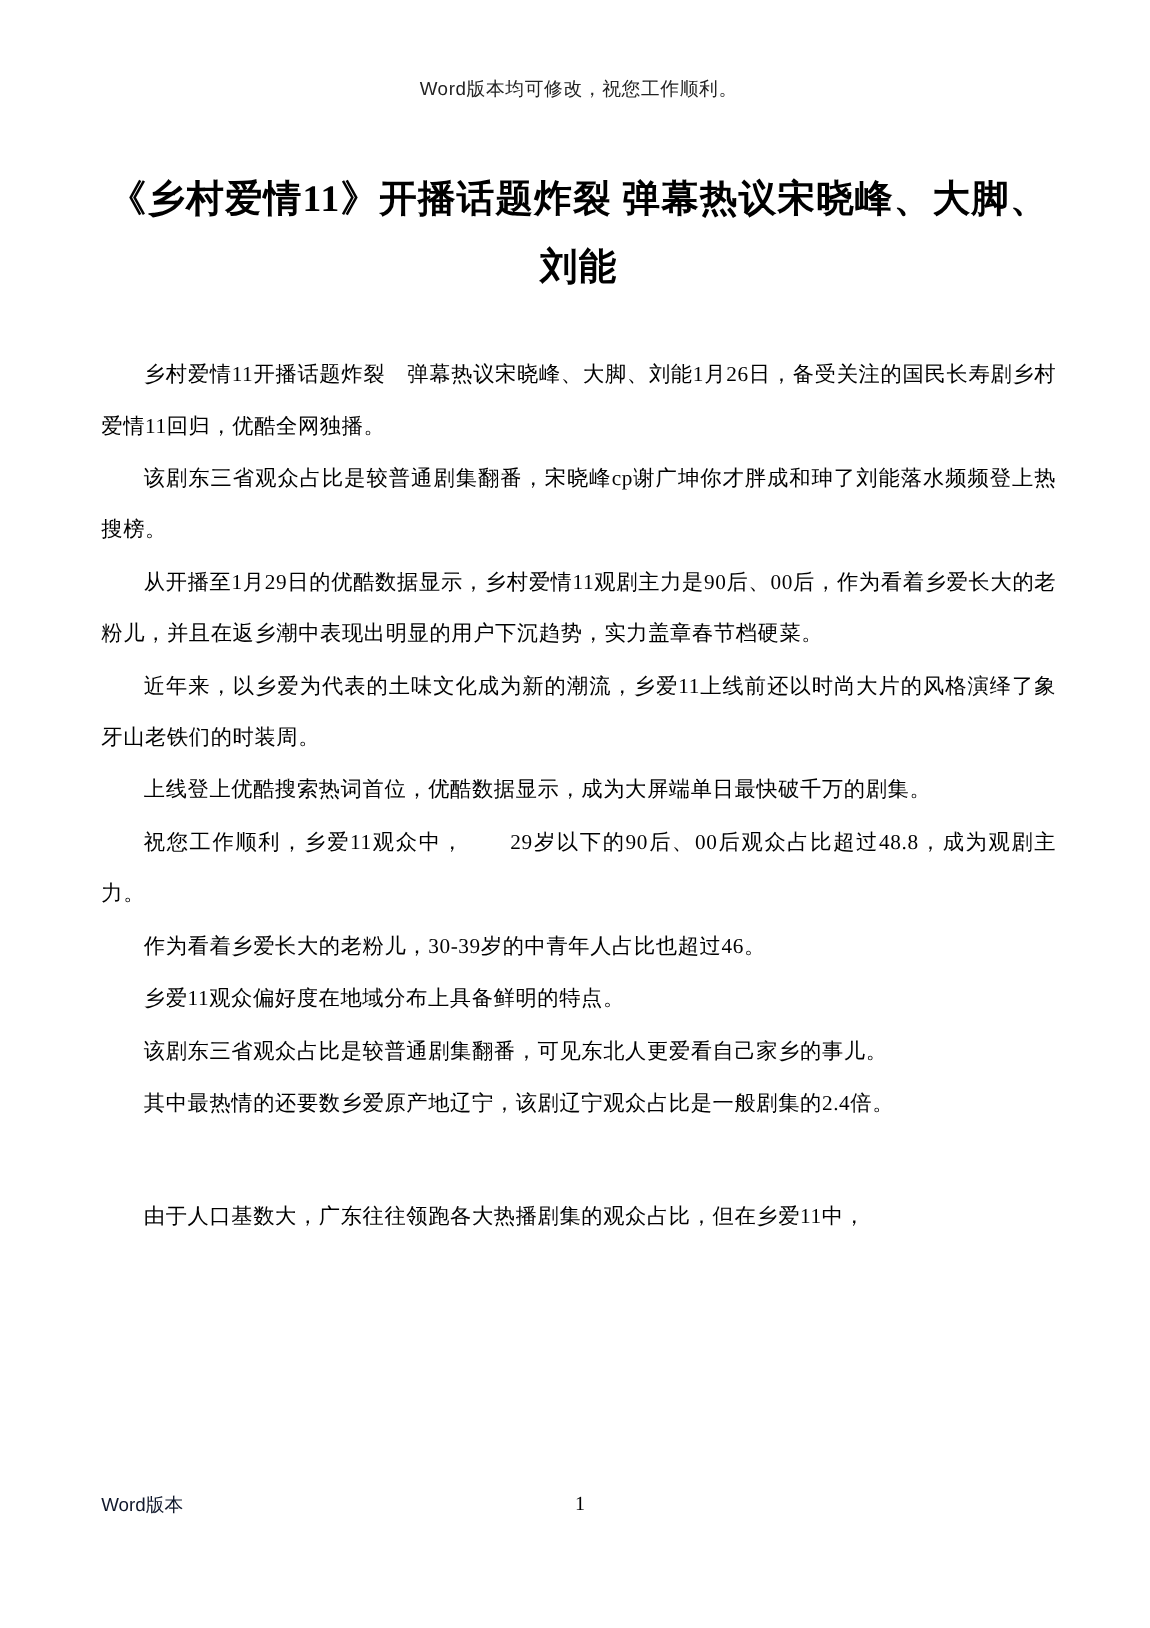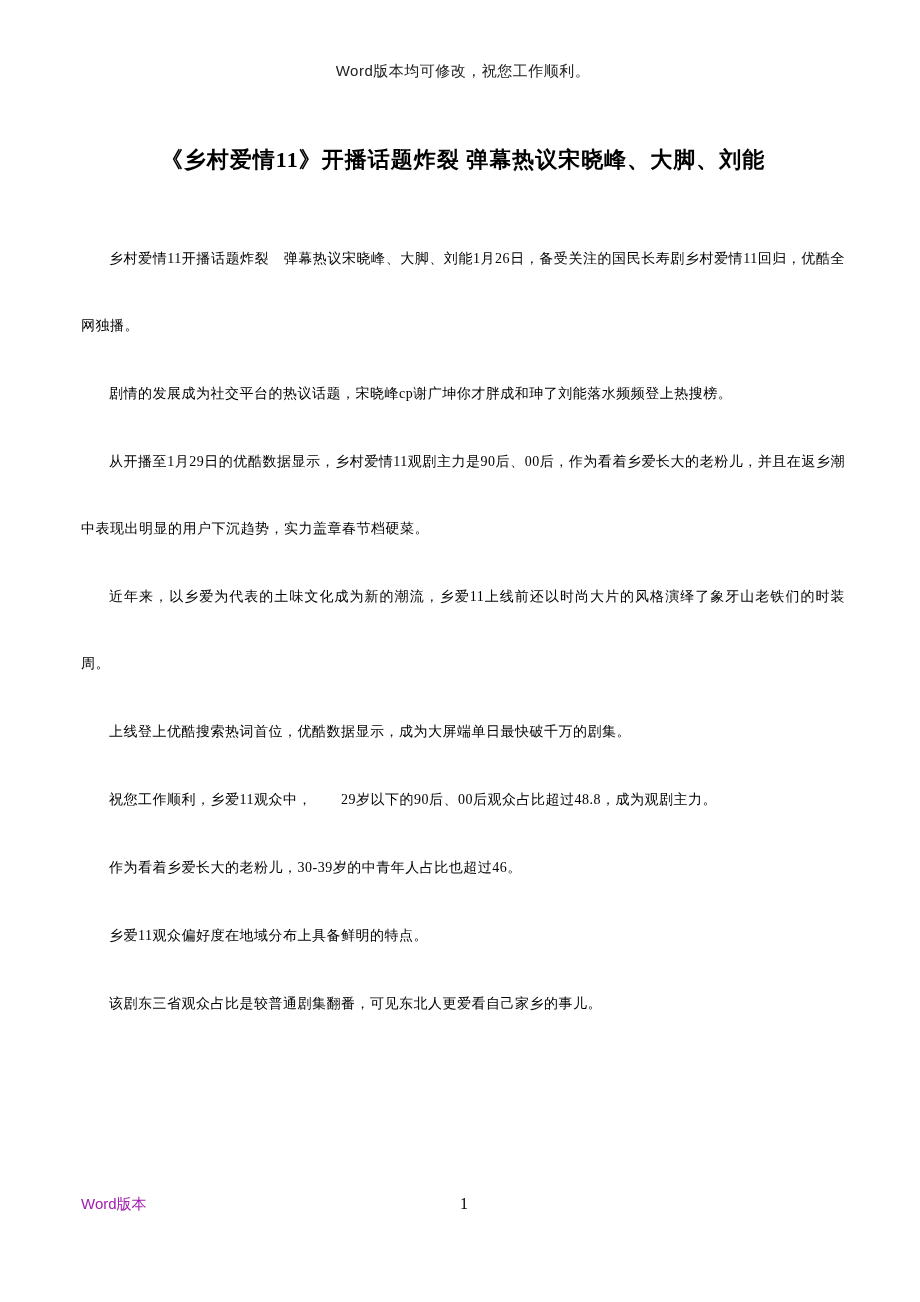--- a/index.html
+++ b/index.html
@@ -20,54 +20,54 @@
   }
   .doc-note {
     text-align: center;
     font-size: 15px;
     color: #222222;
     font-family: "Liberation Sans", sans-serif;
     letter-spacing: 0.5px;
   }
   .doc-title {
     margin-top: 52px;
-    font-size: 22px;
+    font-size: 30px;
     font-weight: bold;
     text-align: center;
     line-height: 54px;
     letter-spacing: 1px;
     font-family: Liberation Serif, serif;
   }
   .body-text {
     margin-top: 38px;
   }
   .para {
-    font-size: 14px;
-    line-height: 67px;
+    font-size: 17px;
+    line-height: 41px;
     text-align: justify;
     text-indent: 2em;
     letter-spacing: 0.5px;
     word-break: break-all;
   }
   .spacer {
     height: 47px;
   }
   .footer {
     position: absolute;
     left: 0;
     bottom: 0;
     width: 920px;
     height: 118px;
   }
   .footer-left {
     position: absolute;
     left: 76px;
     top: 8px;
     font-size: 15px;
-    color: #a21caf;
+    color: #0f172a;
     font-family: "Liberation Sans", sans-serif;
   }
   .page-number {
     position: absolute;
     left: 0;
     right: 0;
     top: 8px;
     text-align: center;
     font-size: 16px;
     color: #000000;
@@ -77,29 +77,31 @@
 <body>
 
 <div class="page">
 
   <div class="doc-note">Word版本均可修改，祝您工作顺利。</div>
 
   <div class="doc-title">《乡村爱情11》开播话题炸裂 弹幕热议宋晓峰、大脚、刘能</div>
 
   <div class="body-text">
     <p class="para">乡村爱情11开播话题炸裂　弹幕热议宋晓峰、大脚、刘能1月26日，备受关注的国民长寿剧乡村爱情11回归，优酷全网独播。</p>
-    <p class="para">剧情的发展成为社交平台的热议话题，宋晓峰cp谢广坤你才胖成和珅了刘能落水频频登上热搜榜。</p>
+    <p class="para">该剧东三省观众占比是较普通剧集翻番，宋晓峰cp谢广坤你才胖成和珅了刘能落水频频登上热搜榜。</p>
     <p class="para">从开播至1月29日的优酷数据显示，乡村爱情11观剧主力是90后、00后，作为看着乡爱长大的老粉儿，并且在返乡潮中表现出明显的用户下沉趋势，实力盖章春节档硬菜。</p>
     <p class="para">近年来，以乡爱为代表的土味文化成为新的潮流，乡爱11上线前还以时尚大片的风格演绎了象牙山老铁们的时装周。</p>
     <p class="para">上线登上优酷搜索热词首位，优酷数据显示，成为大屏端单日最快破千万的剧集。</p>
     <p class="para">祝您工作顺利，乡爱11观众中，　　29岁以下的90后、00后观众占比超过48.8，成为观剧主力。</p>
     <p class="para">作为看着乡爱长大的老粉儿，30-39岁的中青年人占比也超过46。</p>
     <p class="para">乡爱11观众偏好度在地域分布上具备鲜明的特点。</p>
     <p class="para">该剧东三省观众占比是较普通剧集翻番，可见东北人更爱看自己家乡的事儿。</p>
+    <p class="para">其中最热情的还要数乡爱原产地辽宁，该剧辽宁观众占比是一般剧集的2.4倍。</p>
     <div class="spacer"></div>
+    <p class="para">由于人口基数大，广东往往领跑各大热播剧集的观众占比，但在乡爱11中，</p>
   </div>
 
   <div class="footer">
     <span class="footer-left">Word版本</span>
     <div class="page-number">1</div>
   </div>
 
 </div>
 
 </body></html>

